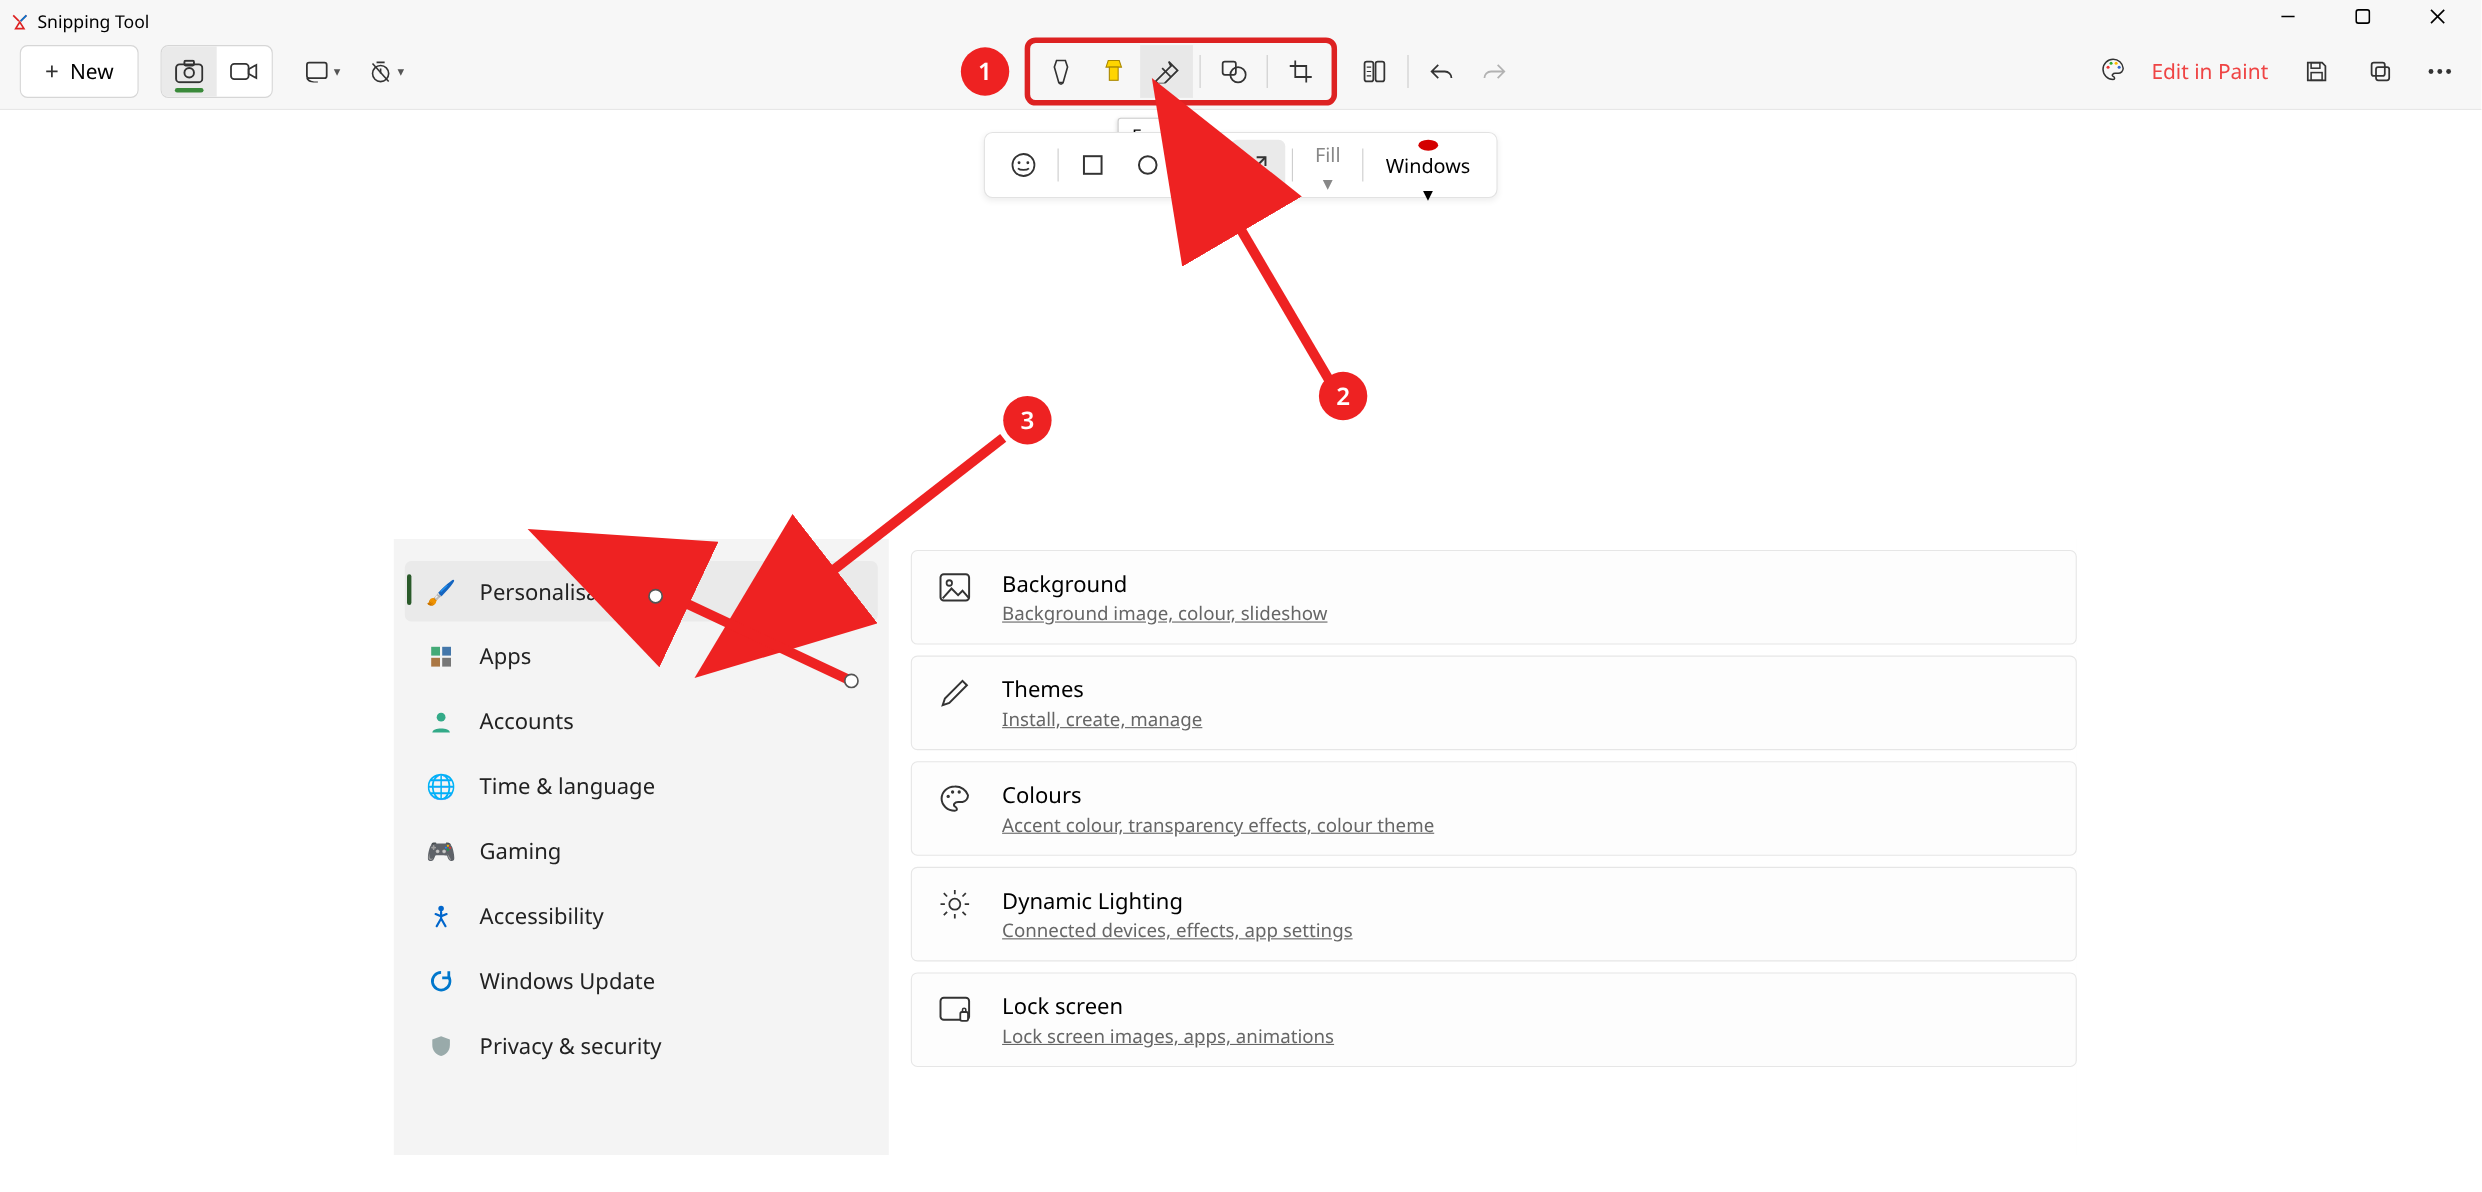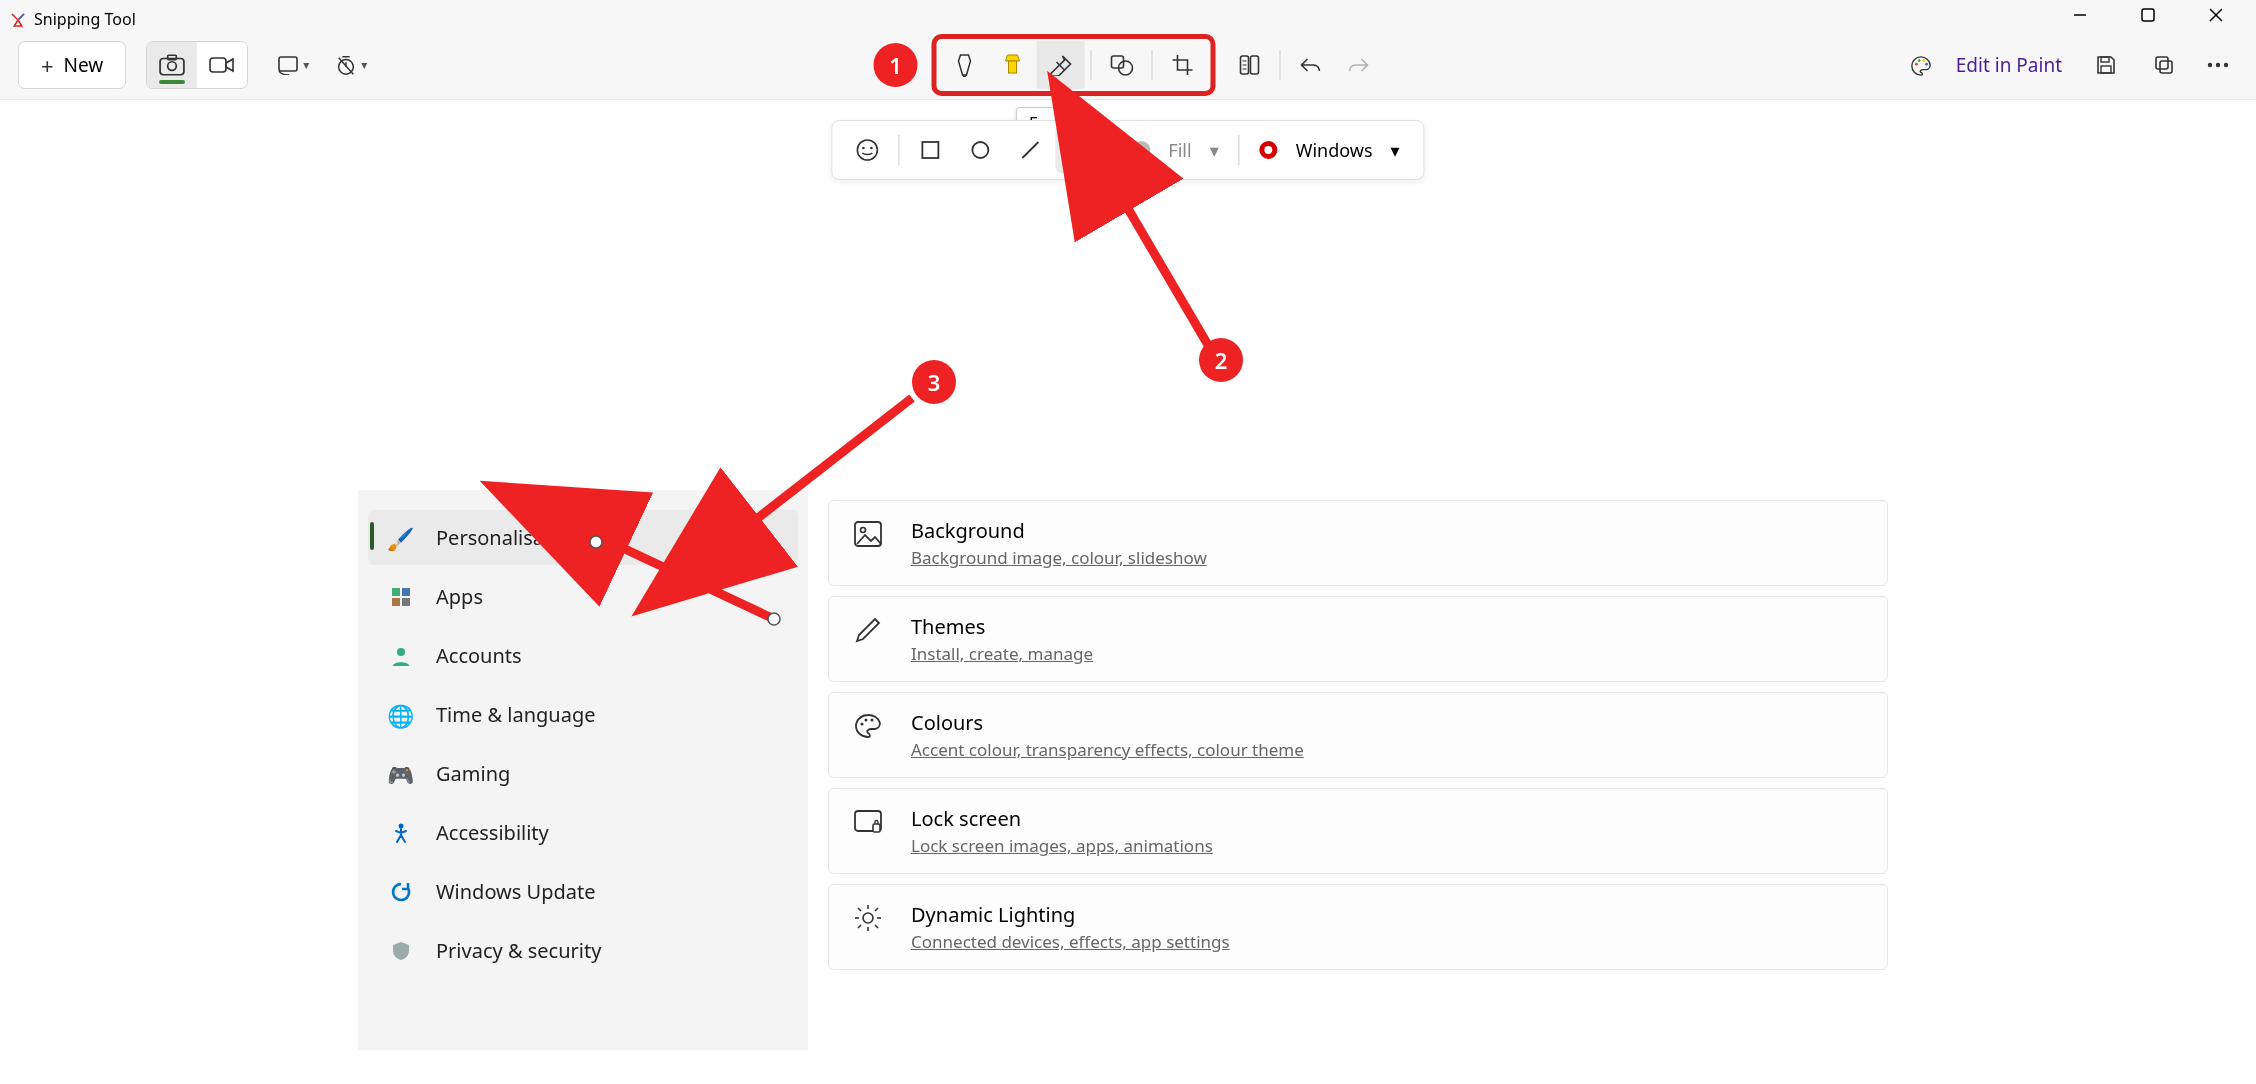--- a/index.html
+++ b/index.html
@@ -24,28 +24,28 @@
 
   .tbtn { width:48px; height:48px; display:flex; align-items:center; justify-content:center; color:#222; position:relative; }
   .tbtn .chev { font-size:12px; margin-left:4px; color:#555;}
 
   .toolcluster { position:absolute; left:50%; transform:translateX(-50%); display:flex; align-items:center; gap:0; }
   .redbox { border:5px solid #d22; border-radius:10px; padding:2px 4px; display:flex; }
   .redbox .tbtn.sel { background:#e8e8e8; }
   .sep { width:1px; height:30px; background:#ccc; margin:0 6px; align-self:center; }
 
   .right-tools { margin-left:auto; display:flex; align-items:center; gap:10px; }
-  .editpaint { display:flex; align-items:center; gap:26px; font-size:19px; color:#4c1d95; padding:0 10px; }
+  .editpaint { display:flex; gap:26px; font-size:19px; color:#ef4444; padding:0 10px; }
   .palette-icon { width:20px; height:20px; }
 
   
   .shapebar { position:absolute; top:120px; left:50%; transform:translateX(-50%); background:#fff; border:1px solid #e2e2e2; border-radius:8px; box-shadow:0 2px 6px rgba(0,0,0,.07); display:flex; align-items:center; padding:6px 10px; gap:0; }
   .shapebar .tbtn { width:50px; height:46px; }
   .shapebar .tbtn.sel { background:#eaeaea; border-radius:6px; }
-  .fillbtn, .outlinebtn { display:flex; align-items:center; gap:18px; padding:0 14px; height:46px; font-size:18px; }
+  .fillbtn, .outlinebtn { display:flex; align-items:center; gap:2px; padding:0 14px; height:46px; font-size:18px;flex-direction:column; }
   .fillbtn { color:#888; }
   .fillswatch { width:18px; height:18px; border-radius:50%; background:#bbb; }
   .outlineswatch { width:18px; height:18px; border-radius:50%; border:5px solid #d40000; background:#fff; }
 
   
   .tooltip { position:absolute; top:107px; left:1016px; background:#fff; border:1px solid #ccc; padding:4px 12px; font-size:16px; border-radius:3px; box-shadow:0 2px 4px rgba(0,0,0,.15); }
 
   
   .badge { position:absolute; width:44px; height:44px; border-radius:50%; background:#e22; color:#fff; display:flex; align-items:center; justify-content:center; font-size:22px; font-weight:600; }
 
@@ -375,33 +375,20 @@
           <svg width="30" height="28" viewBox="0 0 30 28">
             <path d="M15 3a12 11 0 100 22c3 0 2-3 0-4s0-4 3-4h4a6 6 0 005-6A12 11 0 0015 3z" stroke="#333" stroke-width="1.8" fill="none"></path>
             <circle cx="9" cy="12" r="1.5" fill="#333"></circle>
             <circle cx="13" cy="8" r="1.5" fill="#333"></circle>
             <circle cx="19" cy="8" r="1.5" fill="#333"></circle>
           </svg>
         </span>
       <div>
         <div class="ctitle">Colours</div>
         <div class="csub">Accent colour, transparency effects, colour theme</div>
-      </div>
-    </div>
-    <div class="set-card">
-      <span class="cic">
-          <svg width="30" height="28" viewBox="0 0 30 28">
-            <rect x="2" y="3" width="26" height="20" rx="3" stroke="#333" stroke-width="1.8" fill="none"></rect>
-            <rect x="20" y="16" width="7" height="8" rx="1.5" stroke="#333" stroke-width="1.6" fill="#fff"></rect>
-            <path d="M22 16v-2a1.5 1.5 0 013 0v2" stroke="#333" stroke-width="1.4" fill="none"></path>
-          </svg>
-        </span>
-      <div>
-        <div class="ctitle">Lock screen</div>
-        <div class="csub">Lock screen images, apps, animations</div>
       </div>
     </div>
     <div class="set-card">
       <span class="cic">
           <svg width="30" height="30" viewBox="0 0 30 30">
             <circle cx="15" cy="15" r="5" stroke="#333" stroke-width="1.6" fill="none"></circle>
             <g stroke="#333" stroke-width="1.6">
               <line x1="15" y1="2" x2="15" y2="6"></line>
               <line x1="15" y1="24" x2="15" y2="28"></line>
               <line x1="2" y1="15" x2="6" y2="15"></line>
@@ -411,20 +398,33 @@
               <line x1="25" y1="5" x2="22" y2="8"></line>
               <line x1="8" y1="22" x2="5" y2="25"></line>
             </g>
           </svg>
         </span>
       <div>
         <div class="ctitle">Dynamic Lighting</div>
         <div class="csub">Connected devices, effects, app settings</div>
       </div>
     </div>
+    <div class="set-card">
+      <span class="cic">
+          <svg width="30" height="28" viewBox="0 0 30 28">
+            <rect x="2" y="3" width="26" height="20" rx="3" stroke="#333" stroke-width="1.8" fill="none"></rect>
+            <rect x="20" y="16" width="7" height="8" rx="1.5" stroke="#333" stroke-width="1.6" fill="#fff"></rect>
+            <path d="M22 16v-2a1.5 1.5 0 013 0v2" stroke="#333" stroke-width="1.4" fill="none"></path>
+          </svg>
+        </span>
+      <div>
+        <div class="ctitle">Lock screen</div>
+        <div class="csub">Lock screen images, apps, animations</div>
+      </div>
+    </div>
   </div>
 </div>
 
 <svg class="arrow-svg" width="2256" height="1084">
   <defs>
     <marker id="ah" markerWidth="18" markerHeight="14" refX="2" refY="7" orient="auto">
       <polygon points="0,0 18,7 0,14" fill="#e22"></polygon>
     </marker>
   </defs>
 

